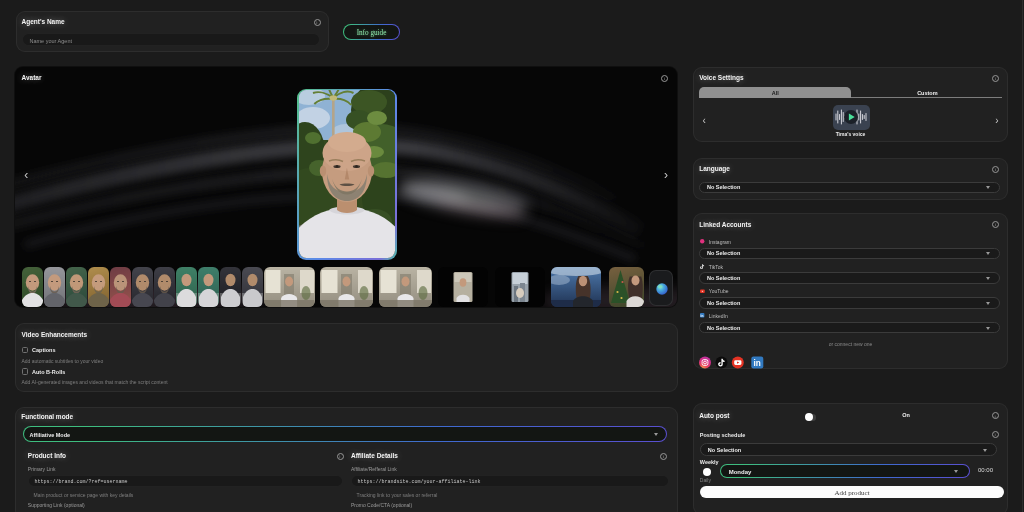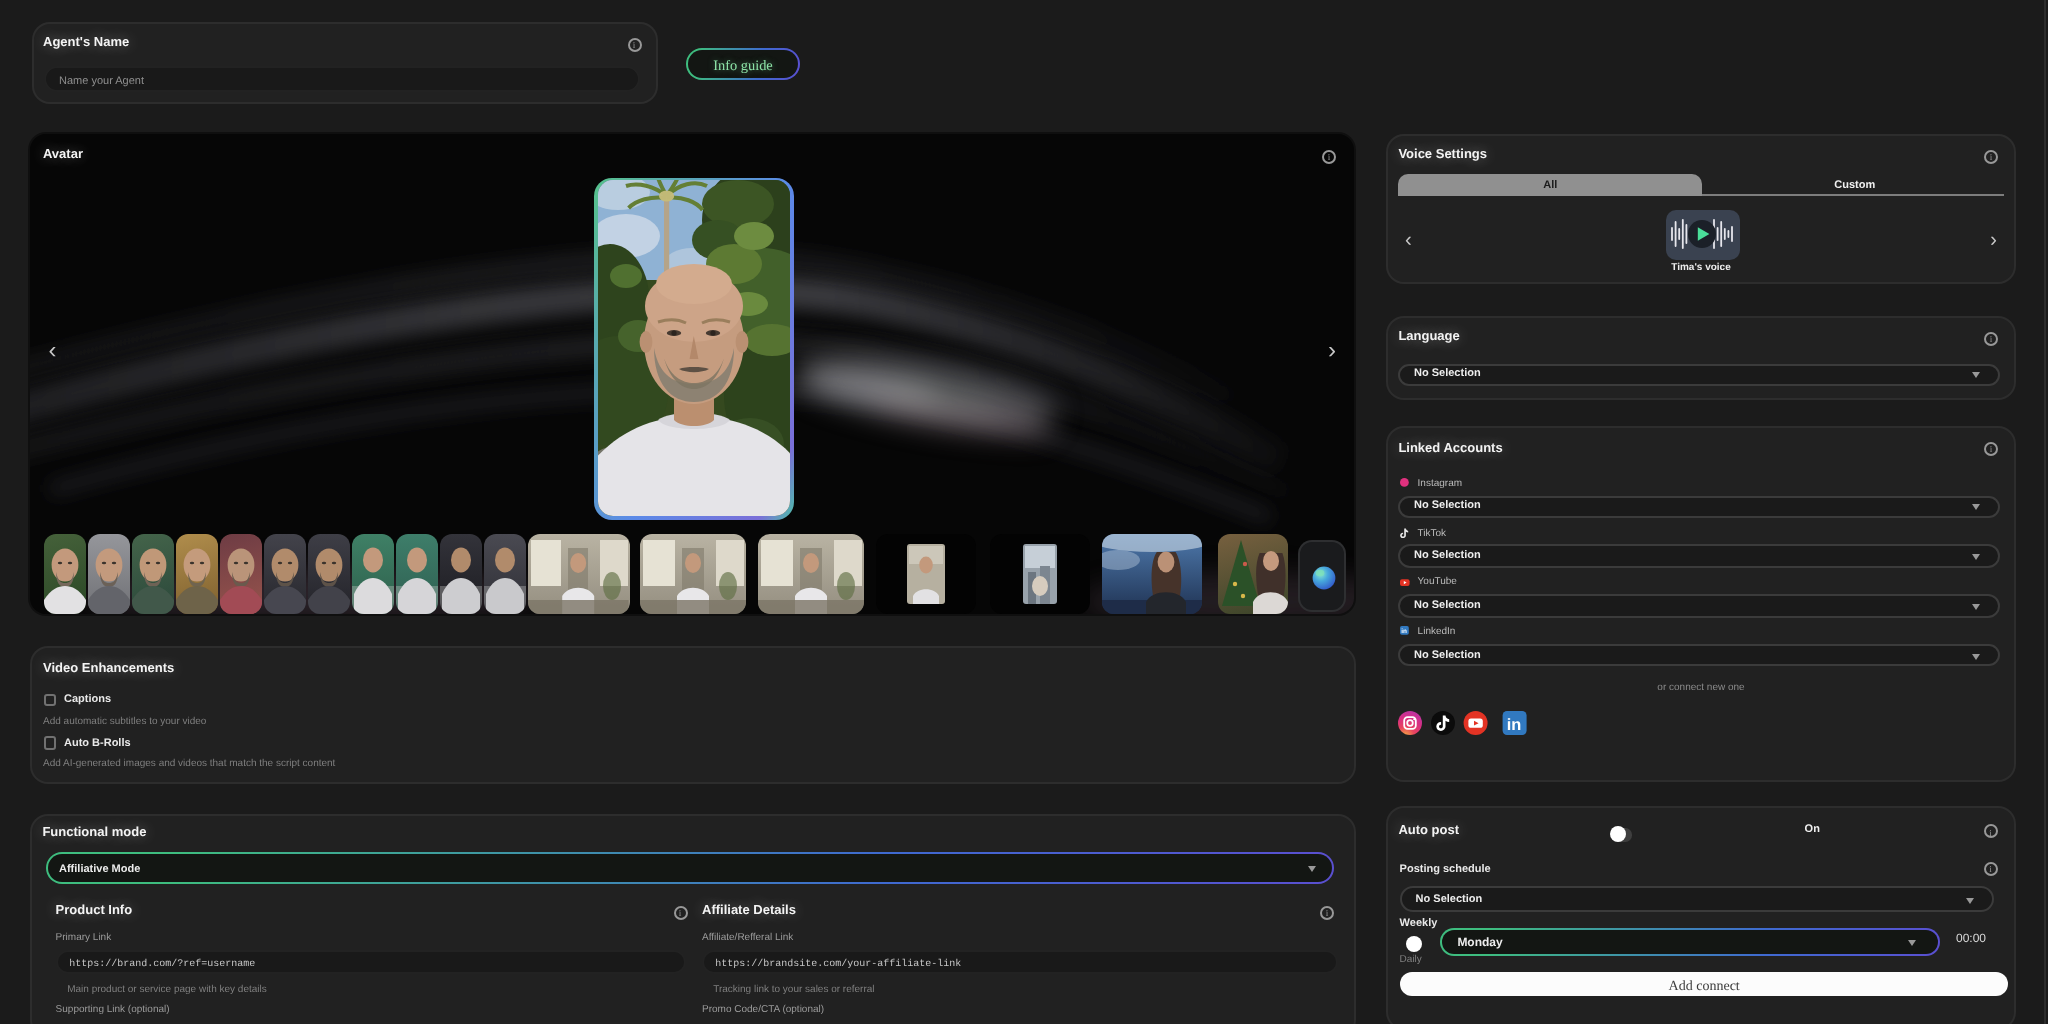--- a/index.html
+++ b/index.html
@@ -371,21 +371,21 @@
 
   <div class="card" style="left:693px; top:158px; width:315px; height:42px;">
     <div class="title" style="left:5.2px; top:6px;">Language</div>
     <div class="info" style="right:8px; top:7px;"></div>
     <div class="pill" style="left:5px; right:7.5px; top:22.5px; height:11.8px;">
         <span class="txt">No Selection</span>
         <div class="chevd"></div>
       </div>
   </div>
 
-  <div class="card" style="left:693px; top:213px; width:315px; height:178px;">
+  <div class="card" style="left:693px; top:213px; width:315px; height:156px;">
     <div class="title" style="left:5.2px; top:7px;">Linked Accounts</div>
     <div class="info" style="right:8px; top:7px;"></div>
     <svg width="5" height="5" style="position:absolute;left:6px;top:25.0px;">
         <circle cx="2.2" cy="2.2" r="2.2" fill="#e0317e"></circle>
       </svg>
     <span style="position:absolute;left:14.8px;top:24.7px;color:#bcbcbc;font-size:5px;">Instagram</span>
     <div class="pill" style="left:5px;right:7.5px;top:33.5px;height:11.5px;">
         <span class="txt">No Selection</span>
         <div class="chevd"></div>
       </div>
@@ -455,17 +455,17 @@
       </div>
     <div class="blab" style="left:5.8px; top:54.9px;">Weekly</div>
     <div style="position:absolute; left:8.7px; top:63.6px; width:8px; height:8px; background:#fff; border-radius:50%;"></div>
     <div style="position:absolute; left:5.8px; top:73.2px; font-size:5px; color:#818181;">Daily</div>
     <div class="grad" style="position:absolute; left:25.7px; top:59.7px; width:250px; height:13.6px; border-radius:7px;">
       <span style="position:absolute; left:8px; top:3.8px; font-size:6px; font-weight:bold; color:#ededed;">Monday</span>
       <div class="chevd" style="right:11px;"></div>
     </div>
     <div style="position:absolute; left:284px; top:62.8px; font-size:6px; color:#dcdcdc;">00:00</div>
     <div style="position:absolute; left:6.1px; top:82.2px; width:304px; height:11.7px; background:#fcfcfc; border-radius:6.5px;">
-      <span style="position:absolute; left:0; width:100%; text-align:center; top:2.4px; font-family:'Liberation Serif',serif; font-size:7px; color:#3b3b3b;">Add connect</span>
+      <span style="position:absolute; left:0; width:100%; text-align:center; top:2.4px; font-family:'Liberation Serif',serif; font-size:7px; color:#3b3b3b;">Add product</span>
     </div>
   </div>
 
 </div>
 
 </body></html>

